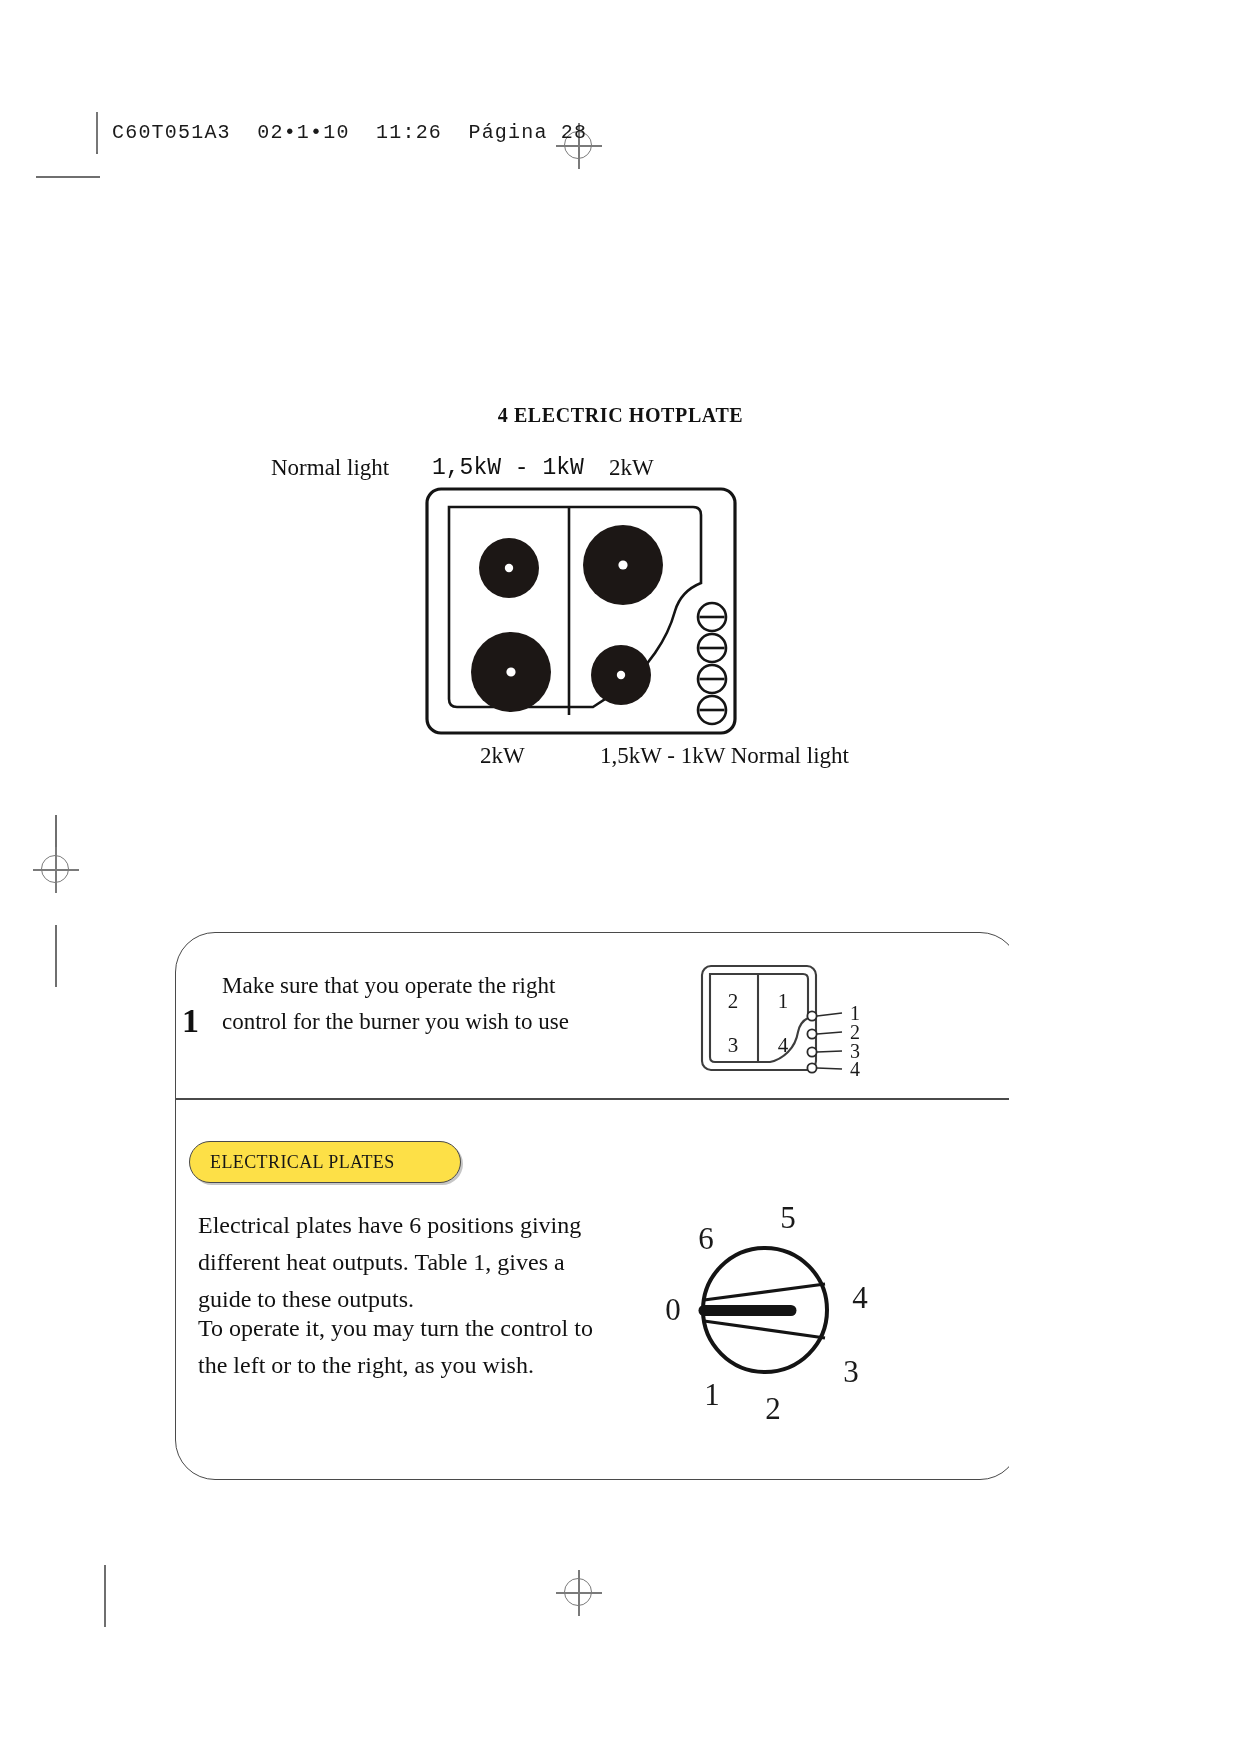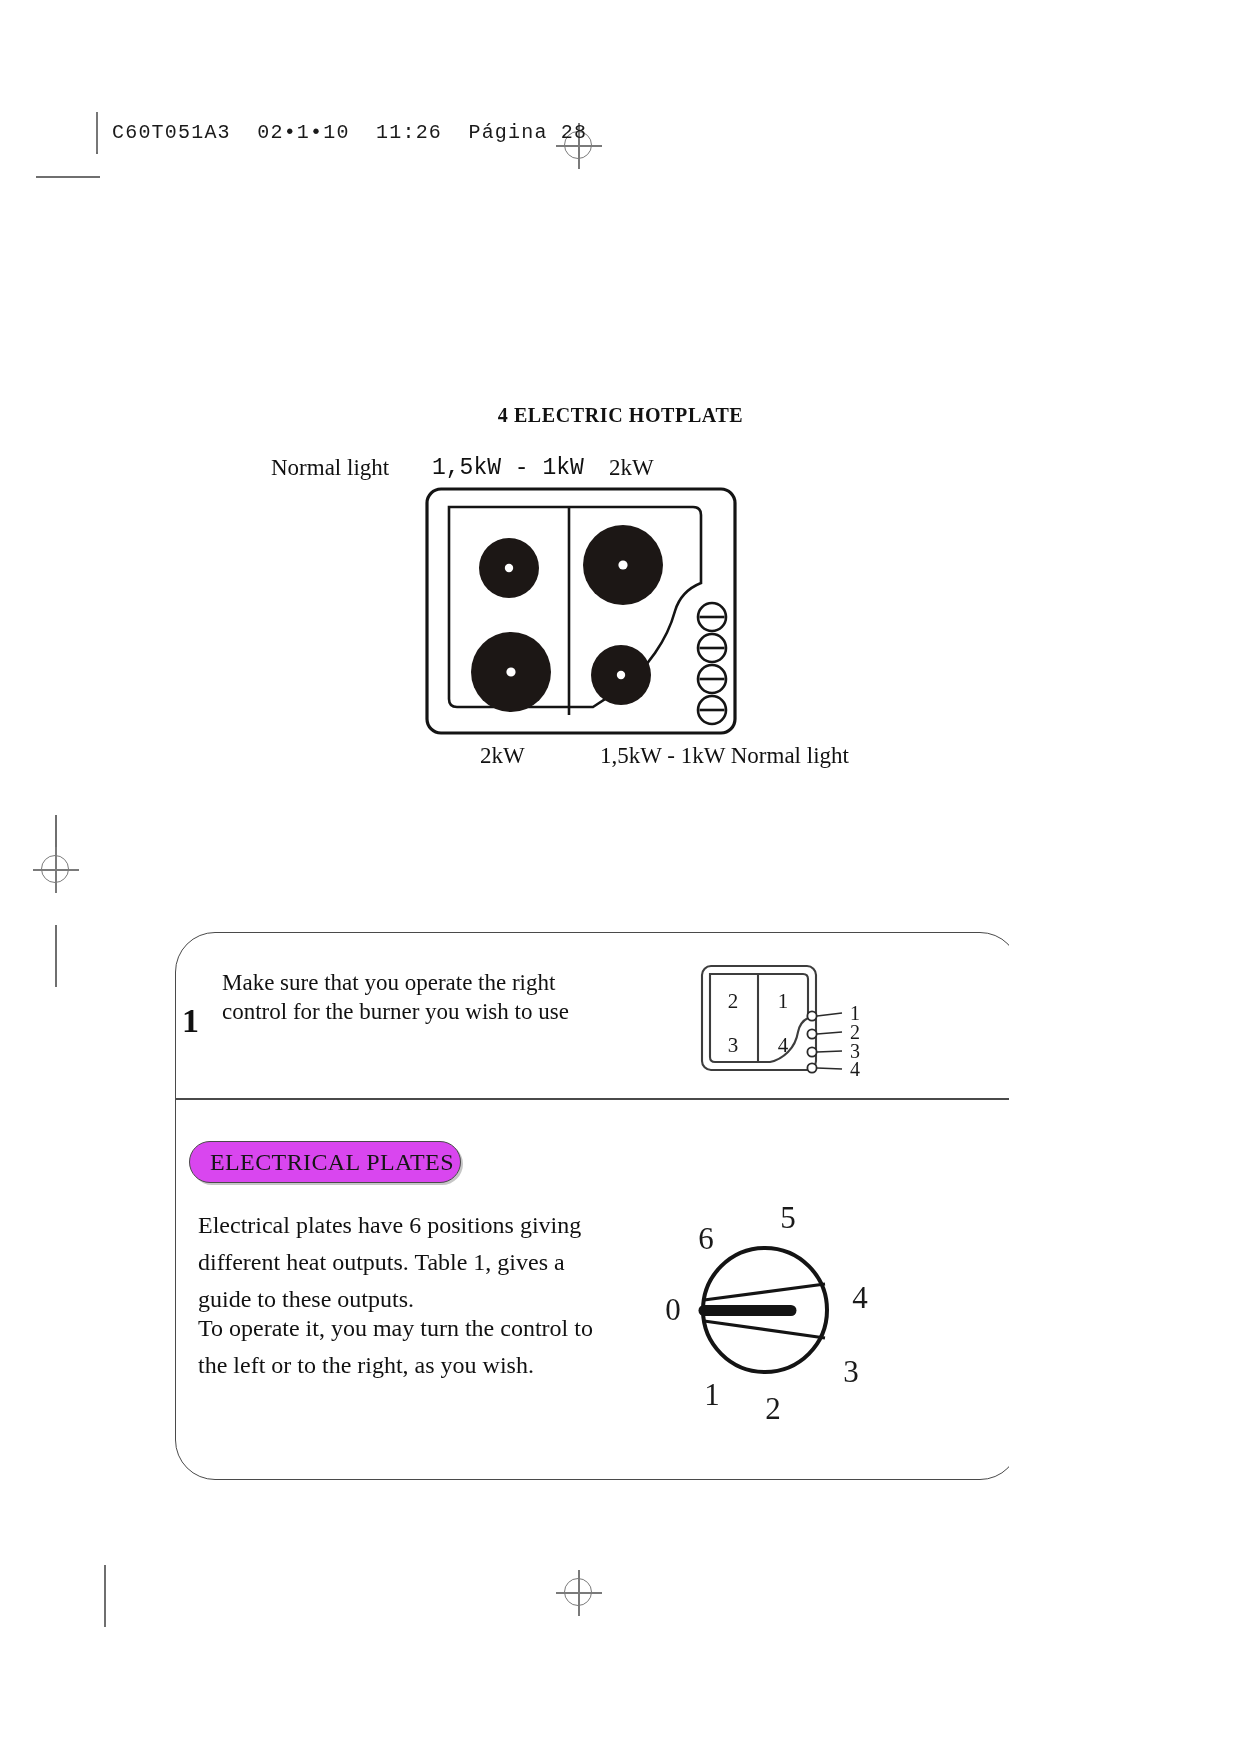--- a/index.html
+++ b/index.html
@@ -161,47 +161,47 @@
     top: 1002px;
     font-size: 34px;
     font-weight: bold;
   }
   #step-text {
     position: absolute;
     left: 222px;
     top: 968px;
     width: 360px;
     font-size: 23px;
-    line-height: 29px;
+    line-height: 36px;
   }
 
   
   #mini-hob {
     position: absolute;
     left: 700px;
     top: 962px;
     width: 180px;
     height: 118px;
   }
 
   
   #plates-pill {
     position: absolute;
     left: 189px;
     top: 1141px;
     width: 272px;
     height: 42px;
-    background: #d946ef;
+    background: #fde047;
     border: 1.6px solid #4a4a4a;
     border-radius: 999px;
     box-sizing: border-box;
     display: flex;
     align-items: center;
     padding-left: 20px;
-    font-size: 24px;
+    font-size: 18px;
     letter-spacing: 0.4px;
     color: #161616;
     box-shadow: 2px 2px 0 rgba(160,160,160,0.6);
   }
 
   
   .plates-para {
     position: absolute;
     left: 198px;
     width: 420px;

